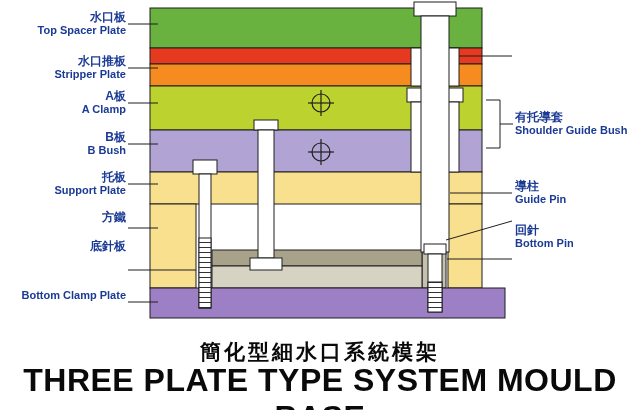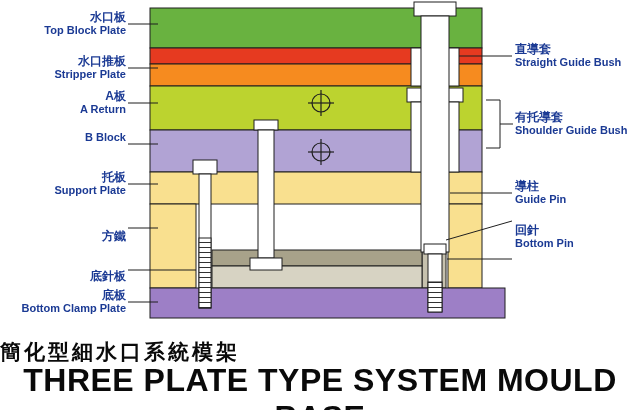--- a/index.html
+++ b/index.html
@@ -11,21 +11,21 @@
     overflow:hidden;
   }
   .canvas svg{position:absolute;left:0;top:0;}
   .label{position:absolute;color:#1b3a94;}
   .label .zh{font-size:12px;font-weight:bold;line-height:13px;white-space:nowrap;}
   .label .en{font-size:11px;font-weight:bold;line-height:12px;white-space:nowrap;}
   .label.left{left:2px;width:124px;text-align:right;}
   .label.right{left:515px;width:124px;text-align:left;}
   .title-zh{
     position:absolute;left:0;top:338px;width:640px;
-    text-align:left;font-size:21px;font-weight:bold;
+    text-align:center;font-size:21px;font-weight:bold;
     letter-spacing:3px;color:#0a0a0a;
   }
   .title-en{
     position:absolute;left:0;top:362px;width:640px;
     text-align:center;font-size:32px;font-weight:bold;
     letter-spacing:0.5px;color:#0a0a0a;
   }
 </style>
 </head>
 <body>
@@ -111,52 +111,48 @@
       <polyline points="486,100 500,100 500,148 486,148"></polyline>
       <line x1="500" y1="124" x2="513" y2="124"></line>
       <line x1="450" y1="193" x2="512" y2="193"></line>
       <line x1="446" y1="240" x2="512" y2="221"></line>
       <line x1="447" y1="259" x2="512" y2="259"></line>
     </g>
   </svg>
 
   <div class="label left" style="top:11px">
     <div class="zh">水口板</div>
-    <div class="en">Top Block Plate</div>
+    <div class="en">Top Spacer Plate</div>
   </div>
   <div class="label left" style="top:55px">
     <div class="zh">水口推板</div>
     <div class="en">Stripper Plate</div>
   </div>
   <div class="label left" style="top:90px">
     <div class="zh">A板</div>
-    <div class="en">A Return</div>
+    <div class="en">A Clamp</div>
   </div>
   <div class="label left" style="top:131px">
-    <div class="en">B Block</div>
+    <div class="zh">B板</div>
+    <div class="en">B Bush</div>
   </div>
   <div class="label left" style="top:171px">
     <div class="zh">托板</div>
     <div class="en">Support Plate</div>
   </div>
-  <div class="label left" style="top:230px">
+  <div class="label left" style="top:211px">
     <div class="zh">方鐵</div>
   </div>
-  <div class="label left" style="top:270px">
+  <div class="label left" style="top:240px">
     <div class="zh">底針板</div>
   </div>
   <div class="label left" style="top:289px">
-    <div class="zh">底板</div>
     <div class="en">Bottom Clamp Plate</div>
   </div>
 
-  <div class="label right" style="top:43px">
-    <div class="zh">直導套</div>
-    <div class="en">Straight Guide Bush</div>
-  </div>
   <div class="label right" style="top:111px">
     <div class="zh">有托導套</div>
     <div class="en">Shoulder Guide Bush</div>
   </div>
   <div class="label right" style="top:180px">
     <div class="zh">導柱</div>
     <div class="en">Guide Pin</div>
   </div>
   <div class="label right" style="top:224px">
     <div class="zh">回針</div>

